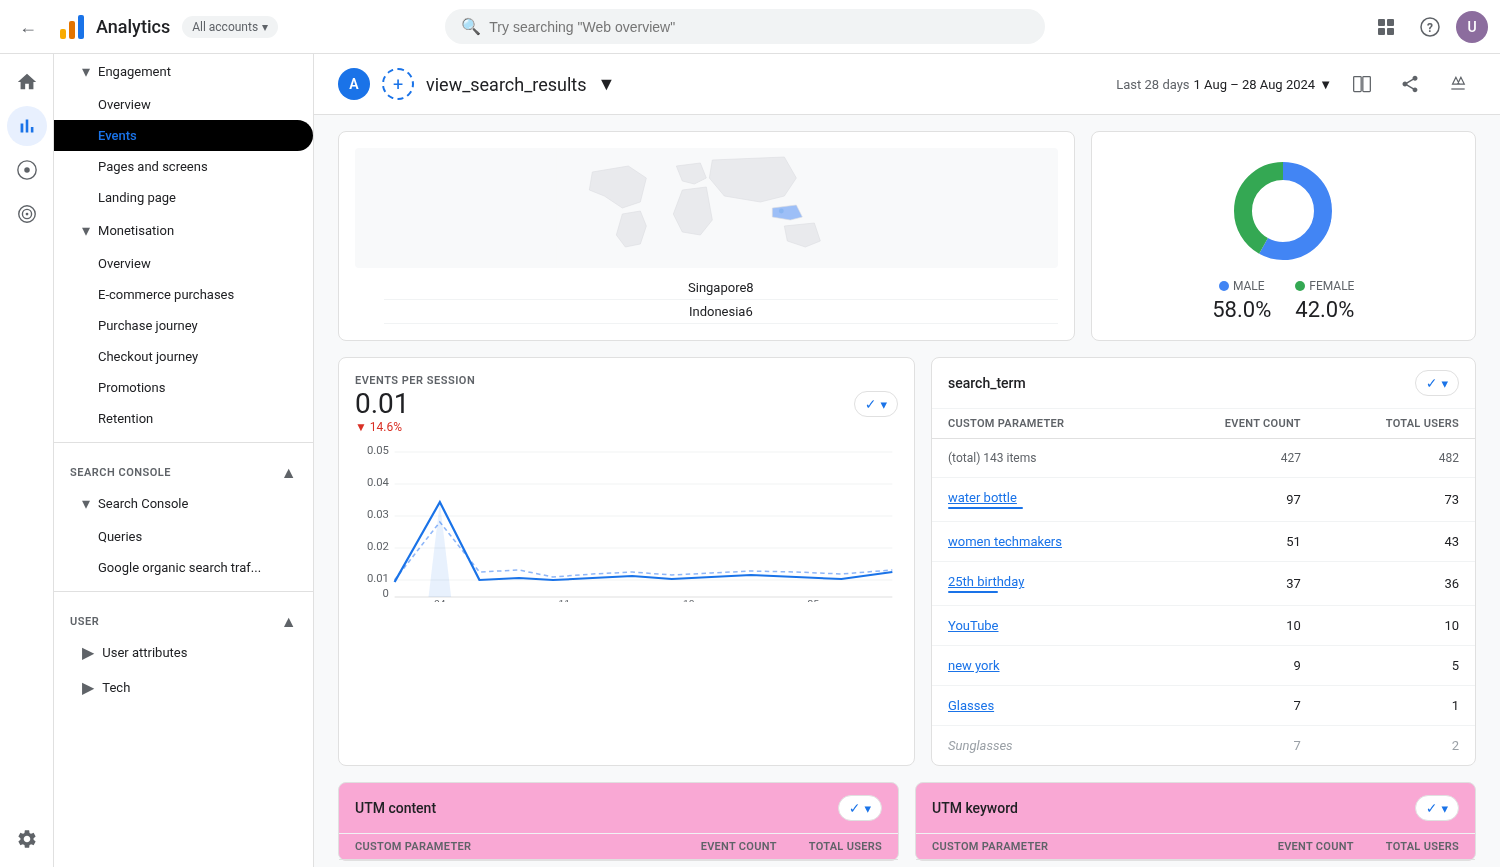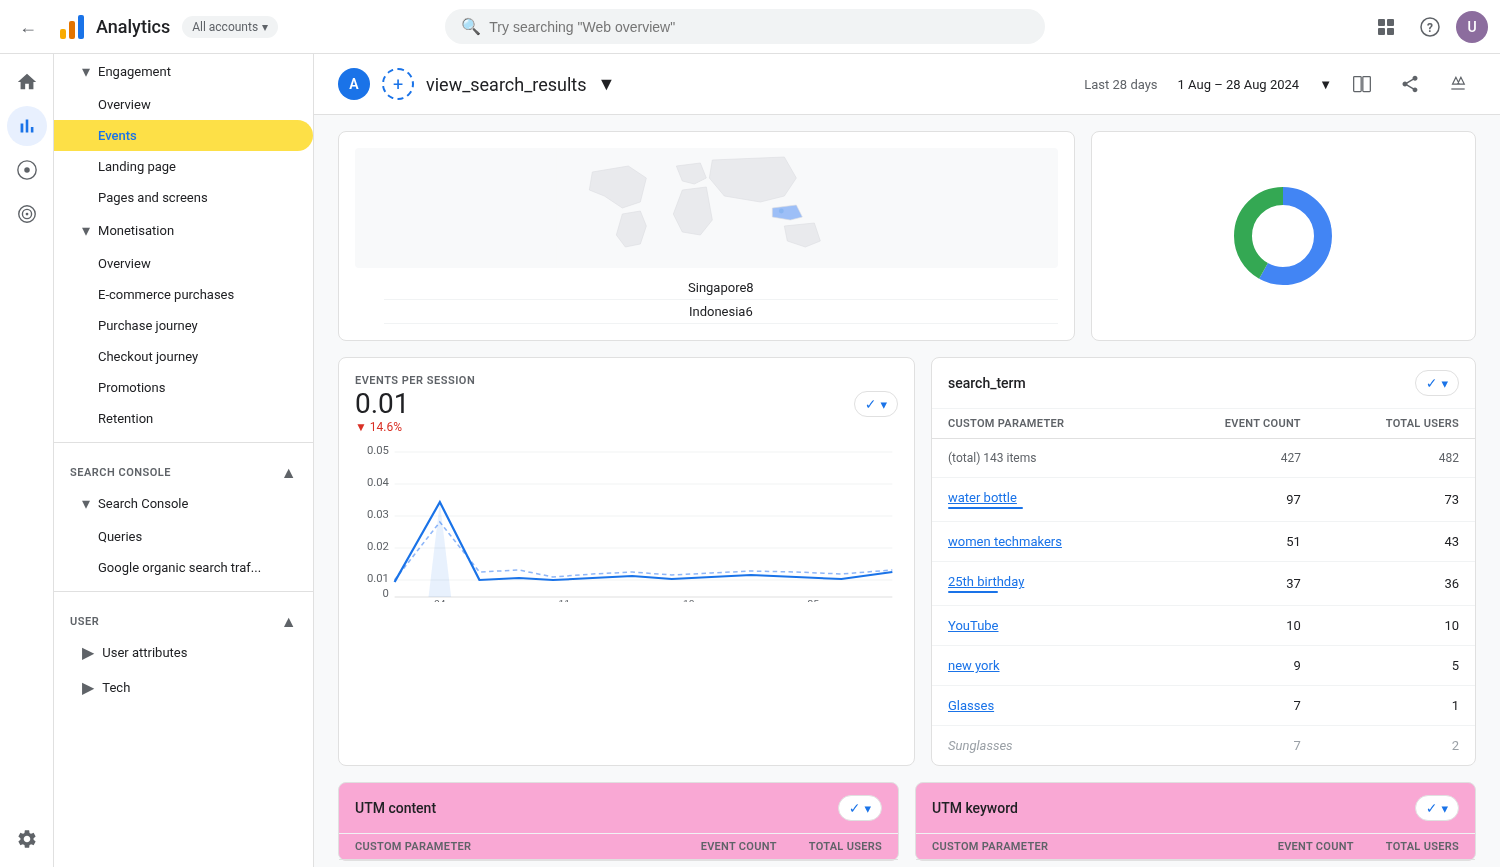--- a/index.html
+++ b/index.html
@@ -24,37 +24,37 @@
 
     
     .icon-nav { width: 54px; background: #fff; border-right: 1px solid #e0e0e0; display: flex; flex-direction: column; align-items: center; padding: 8px 0; gap: 4px; flex-shrink: 0; }
     .icon-nav-item { width: 40px; height: 40px; border-radius: 50%; display: flex; align-items: center; justify-content: center; cursor: pointer; color: #5f6368; font-size: 20px; }
     .icon-nav-item.active { background: #e8f0fe; color: #1a73e8; }
     .icon-nav-bottom { margin-top: auto; }
 
     
     .sidebar { width: 260px; background: #fff; border-right: 1px solid #e0e0e0; overflow-y: auto; flex-shrink: 0; padding-bottom: 16px; }
     .sidebar-item { display: flex; align-items: center; padding: 8px 16px 8px 28px; cursor: pointer; border-radius: 0 24px 24px 0; font-size: 13px; color: #202124; gap: 8px; }
-    .sidebar-item.active { background: #fde047; color: #1a73e8; font-weight: 500; }
+    .sidebar-item.active { background: #000000; color: #1a73e8; font-weight: 500; }
     .sidebar-item.sub { padding-left: 44px; }
     .collapse-icon { font-size: 16px; color: #5f6368; flex-shrink: 0; }
     .sidebar-divider { height: 1px; background: #e0e0e0; margin: 8px 0; }
     .sidebar-section-label { padding: 12px 16px 4px; font-size: 11px; font-weight: 600; color: #5f6368; text-transform: uppercase; letter-spacing: 0.5px; display: flex; align-items: center; justify-content: space-between; }
     .sidebar-section-label .expand-icon { font-size: 16px; cursor: pointer; }
 
     
     .main { flex: 1; overflow-y: auto; overflow-x: hidden; background: #f8f9fa; }
 
     
     .view-header { display: flex; align-items: center; padding: 12px 24px; background: #fff; border-bottom: 1px solid #e0e0e0; gap: 12px; flex-shrink: 0; position: sticky; top: 0; z-index: 10; }
     .view-badge { width: 32px; height: 32px; border-radius: 50%; background: #1a73e8; color: white; display: flex; align-items: center; justify-content: center; font-size: 14px; font-weight: 600; }
     .view-add { width: 32px; height: 32px; border-radius: 50%; border: 2px dashed #1a73e8; display: flex; align-items: center; justify-content: center; cursor: pointer; color: #1a73e8; font-size: 18px; }
     .view-name { font-size: 18px; font-weight: 400; color: #202124; display: flex; align-items: center; gap: 11px; cursor: pointer; }
     .view-header-right { margin-left: auto; display: flex; align-items: center; gap: 12px; }
-    .date-range { font-size: 13px; color: #202124; display: flex; align-items: center; gap: 20px; cursor: pointer; }
+    .date-range { font-size: 13px; color: #202124; display: flex; align-items: center; gap: 4px; cursor: pointer; }
     .date-range .label { color: #5f6368; }
 
     
     .content-area { padding: 16px 24px; }
 
     
     .cards-row { display: flex; gap: 16px; margin-bottom: 16px; }
     .card { background: #fff; border-radius: 8px; border: 1px solid #e0e0e0; flex: 1; overflow: hidden; }
     .map-area { height: 120px; background: #f8f9fa; border-radius: 4px; position: relative; display: flex; align-items: center; justify-content: center; overflow: hidden; }
     .country-table { margin-top: 8px; }
@@ -189,24 +189,24 @@
       <span class="collapse-icon">▾</span>
       <span>Engagement</span>
     </div>
     <div class="sidebar-item sub">
       <span>Overview</span>
     </div>
     <div class="sidebar-item sub active">
       <span>Events</span>
     </div>
     <div class="sidebar-item sub">
+      <span>Pages and screens</span>
+    </div>
+    <div class="sidebar-item sub">
       <span>Landing page</span>
-    </div>
-    <div class="sidebar-item sub">
-      <span>Pages and screens</span>
     </div>
 
     <div class="sidebar-item">
       <span class="collapse-icon">▾</span>
       <span>Monetisation</span>
     </div>
     <div class="sidebar-item sub">
       <span>Overview</span>
     </div>
     <div class="sidebar-item sub">
@@ -337,20 +337,36 @@
         </div>
 
         <div class="card" style="flex:1; padding:16px; display:flex; flex-direction:column; align-items:center; justify-content:center;">
 
           <div class="donut-area">
             <svg width="120" height="120" viewBox="0 0 120 120">
 
               <circle cx="60" cy="60" r="40" fill="none" stroke="#4285f4" stroke-width="18" stroke-dasharray="145.8 251.3" stroke-dashoffset="0" transform="rotate(-90 60 60)"></circle>
               <circle cx="60" cy="60" r="40" fill="none" stroke="#34a853" stroke-width="18" stroke-dasharray="105.5 251.3" stroke-dashoffset="-145.8" transform="rotate(-90 60 60)"></circle>
             </svg>
+          </div>
+          <div class="gender-labels">
+            <div class="gender-item">
+              <div class="gender-label-row">
+                <span class="gender-dot" style="background:#4285f4;"></span>
+                <span>MALE</span>
+              </div>
+              <span class="gender-value">58.0%</span>
+            </div>
+            <div class="gender-item">
+              <div class="gender-label-row">
+                <span class="gender-dot" style="background:#34a853;"></span>
+                <span>FEMALE</span>
+              </div>
+              <span class="gender-value">42.0%</span>
+            </div>
           </div>
         </div>
       </div>
 
       <div class="cards-row">
 
         <div class="chart-card">
           <div class="chart-header">
             <div>
               <div class="chart-metric-label">EVENTS PER SESSION</div>

